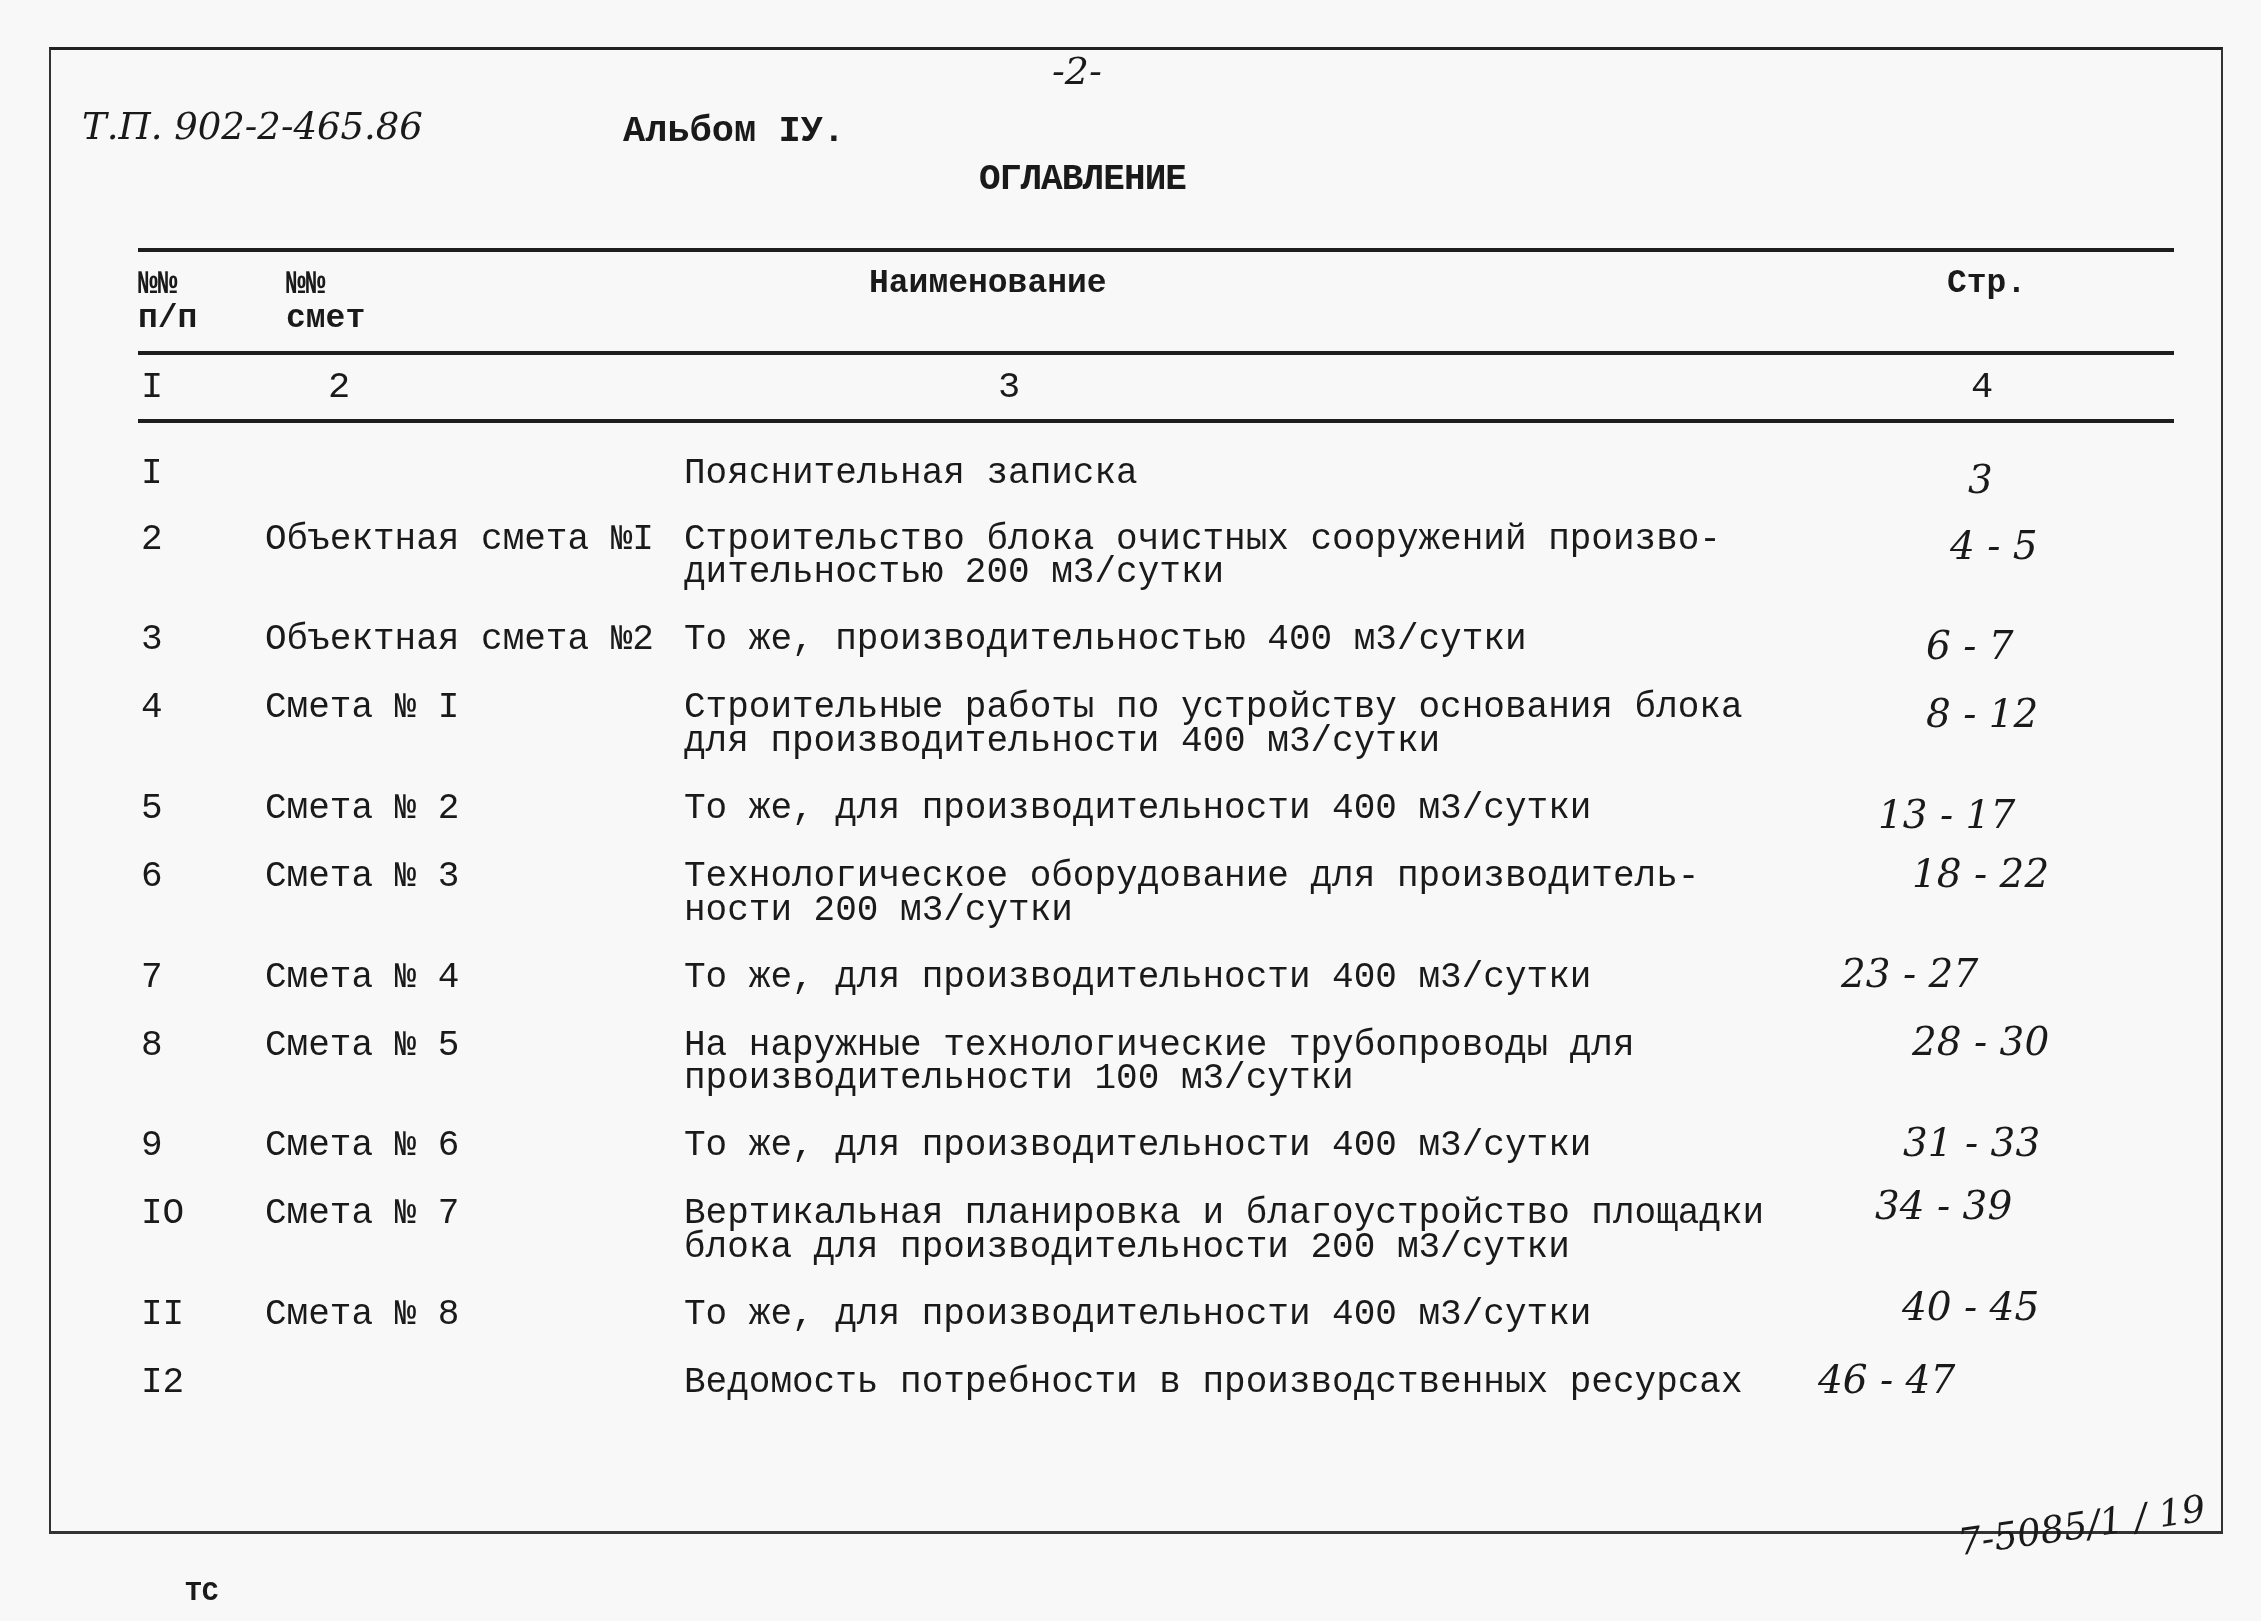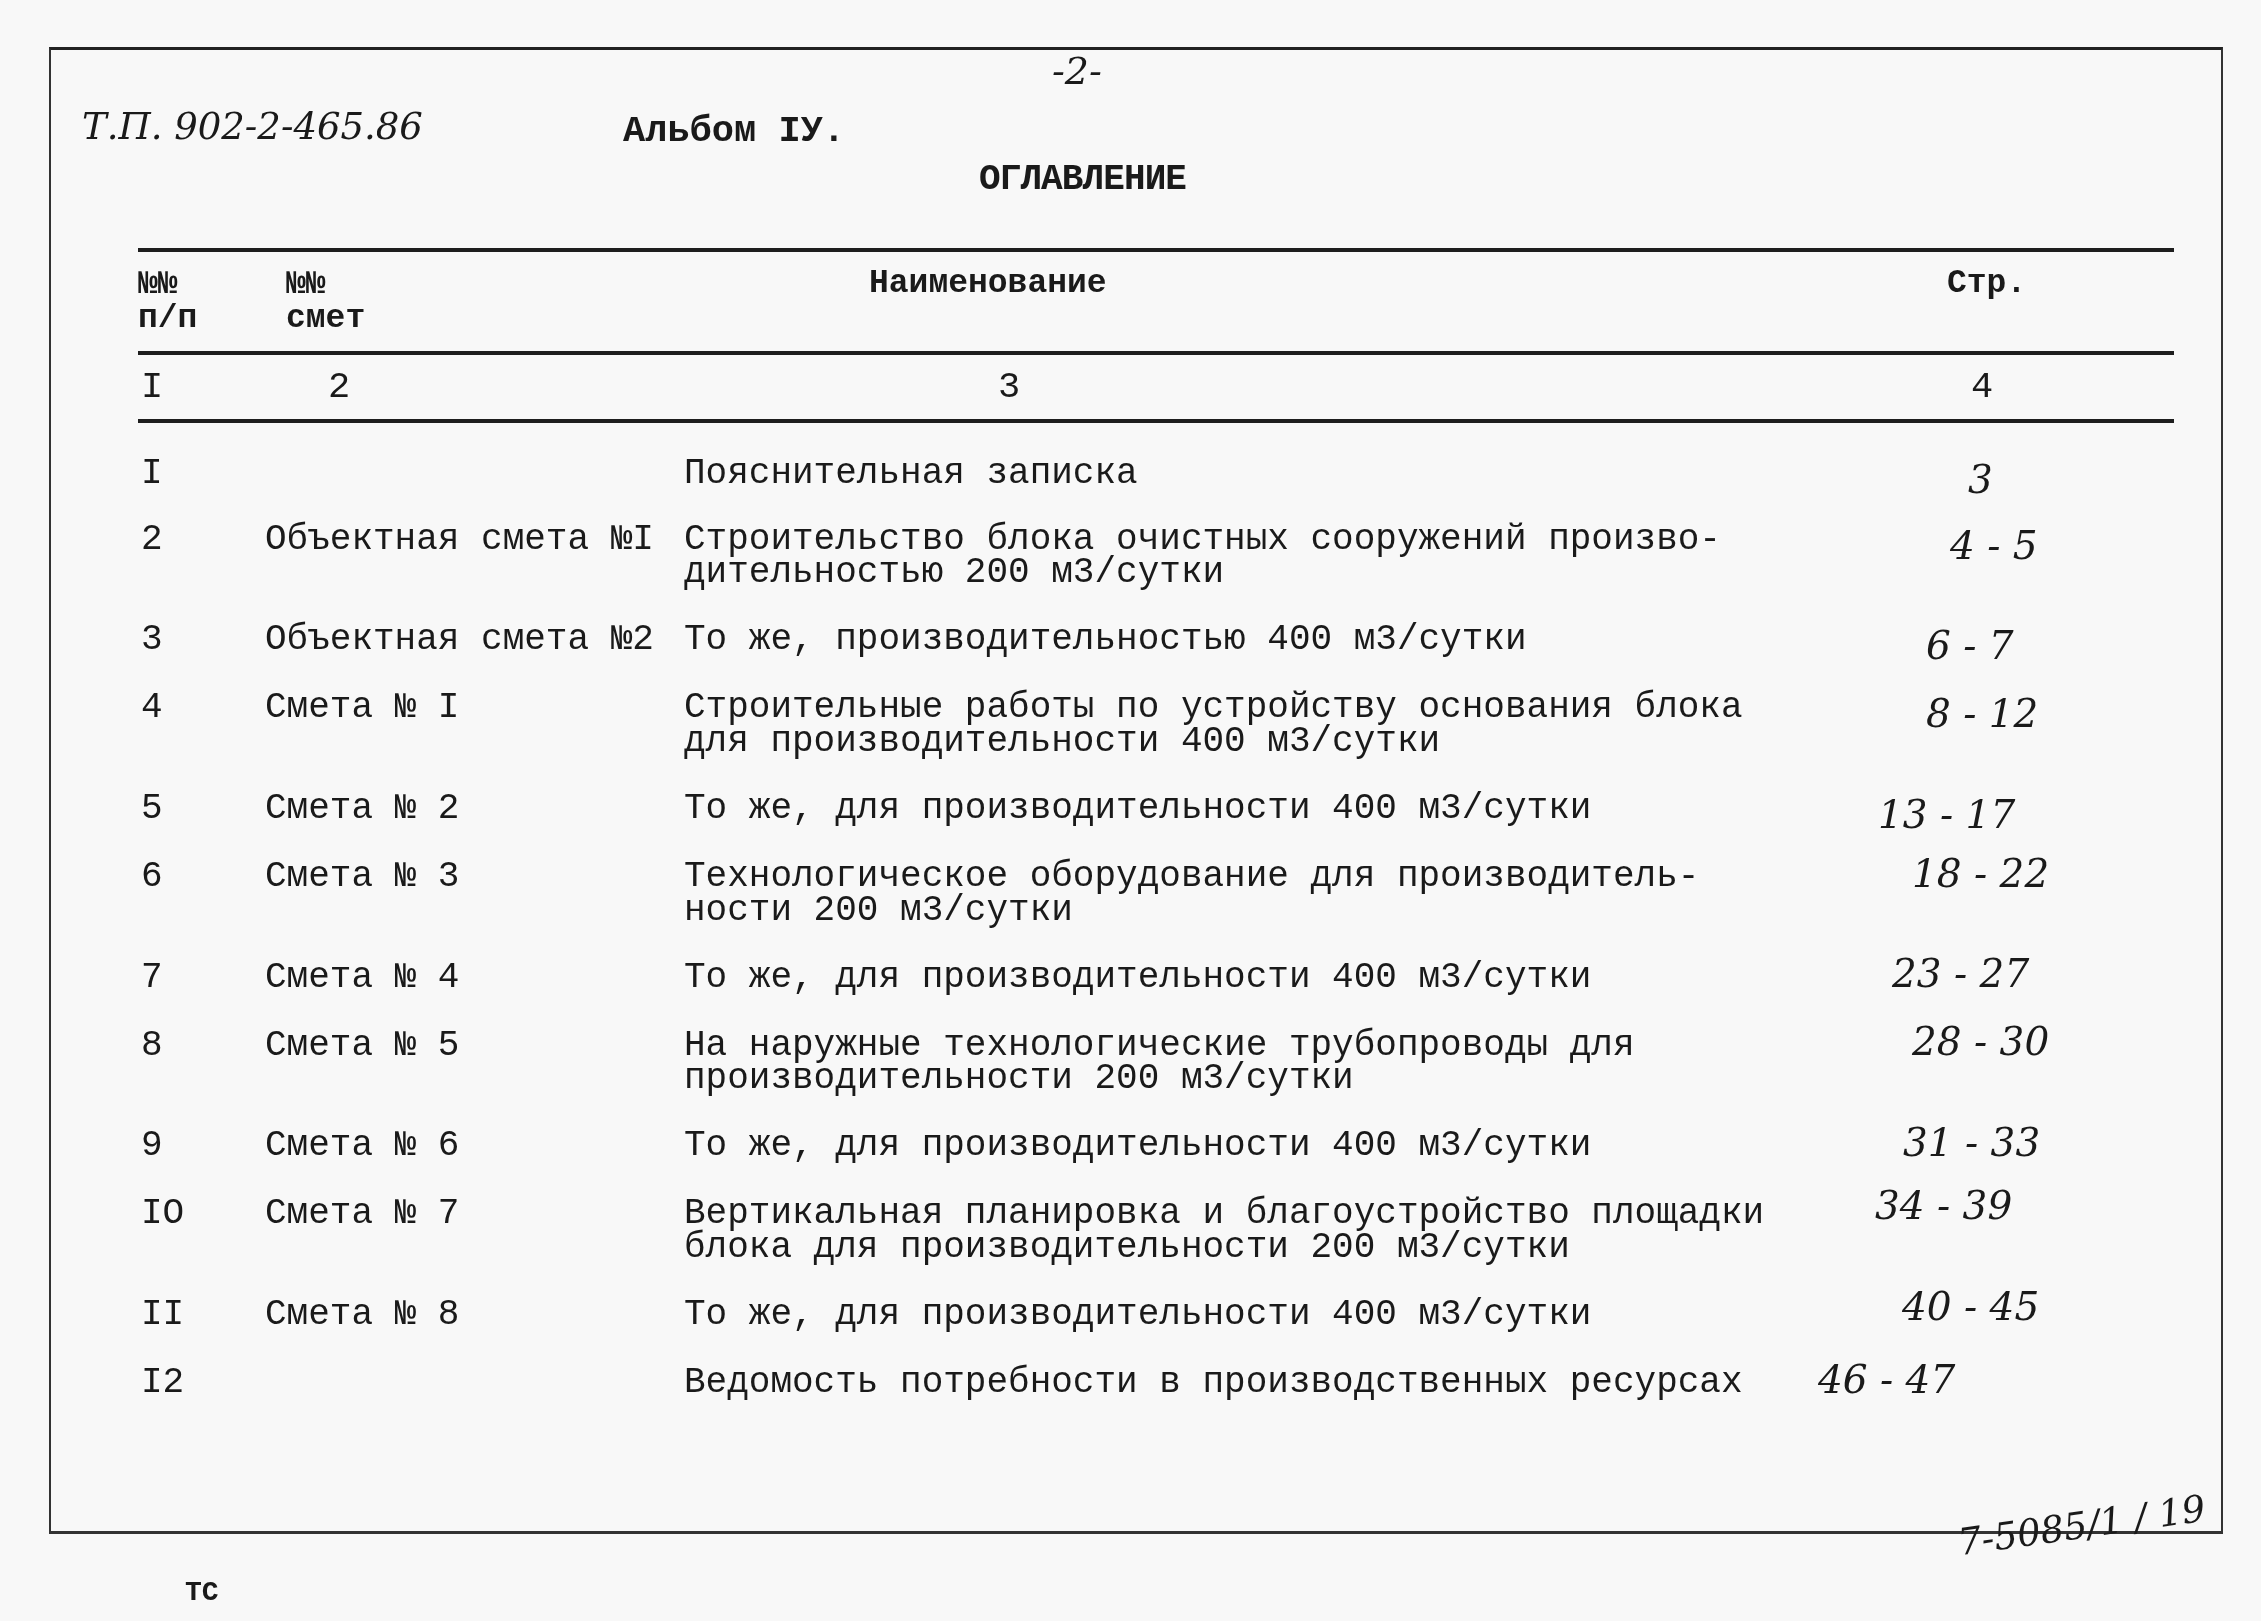--- a/index.html
+++ b/index.html
@@ -82,27 +82,27 @@
       <div class="abs row-text" style="left: 141px; top: 860px;">6</div>
       <div class="abs row-text" style="left: 265px; top: 860px;">Смета № 3</div>
       <div class="abs row-text" style="left: 684px; top: 860px;">Технологическое оборудование для производитель-</div>
       <div class="abs row-text" style="left: 684px; top: 894px;">ности 200 м3/сутки</div>
       <div class="abs hand pages" style="left: 1912px; top: 851px;">18 - 22</div>
     </div>
     <div>
       <div class="abs row-text" style="left: 141px; top: 961px;">7</div>
       <div class="abs row-text" style="left: 265px; top: 961px;">Смета № 4</div>
       <div class="abs row-text" style="left: 684px; top: 961px;">То же, для производительности 400 м3/сутки</div>
-      <div class="abs hand pages" style="left: 1892px; top: 951px; text-align: right;">23 - 27</div>
+      <div class="abs hand pages" style="left: 1841px; top: 951px; text-align: right;">23 - 27</div>
     </div>
     <div>
       <div class="abs row-text" style="left: 141px; top: 1029px;">8</div>
       <div class="abs row-text" style="left: 265px; top: 1029px;">Смета № 5</div>
       <div class="abs row-text" style="left: 684px; top: 1029px;">На наружные технологические трубопроводы для</div>
-      <div class="abs row-text" style="left: 684px; top: 1062px;">производительности 200 м3/сутки</div>
+      <div class="abs row-text" style="left: 684px; top: 1062px;">производительности 100 м3/сутки</div>
       <div class="abs hand pages" style="left: 1912px; top: 1019px;">28 - 30</div>
     </div>
     <div>
       <div class="abs row-text" style="left: 141px; top: 1129px;">9</div>
       <div class="abs row-text" style="left: 265px; top: 1129px;">Смета № 6</div>
       <div class="abs row-text" style="left: 684px; top: 1129px;">То же, для производительности 400 м3/сутки</div>
       <div class="abs hand pages" style="left: 1903px; top: 1120px;">31 - 33</div>
     </div>
     <div>
       <div class="abs row-text" style="left: 141px; top: 1197px;">IO</div>

